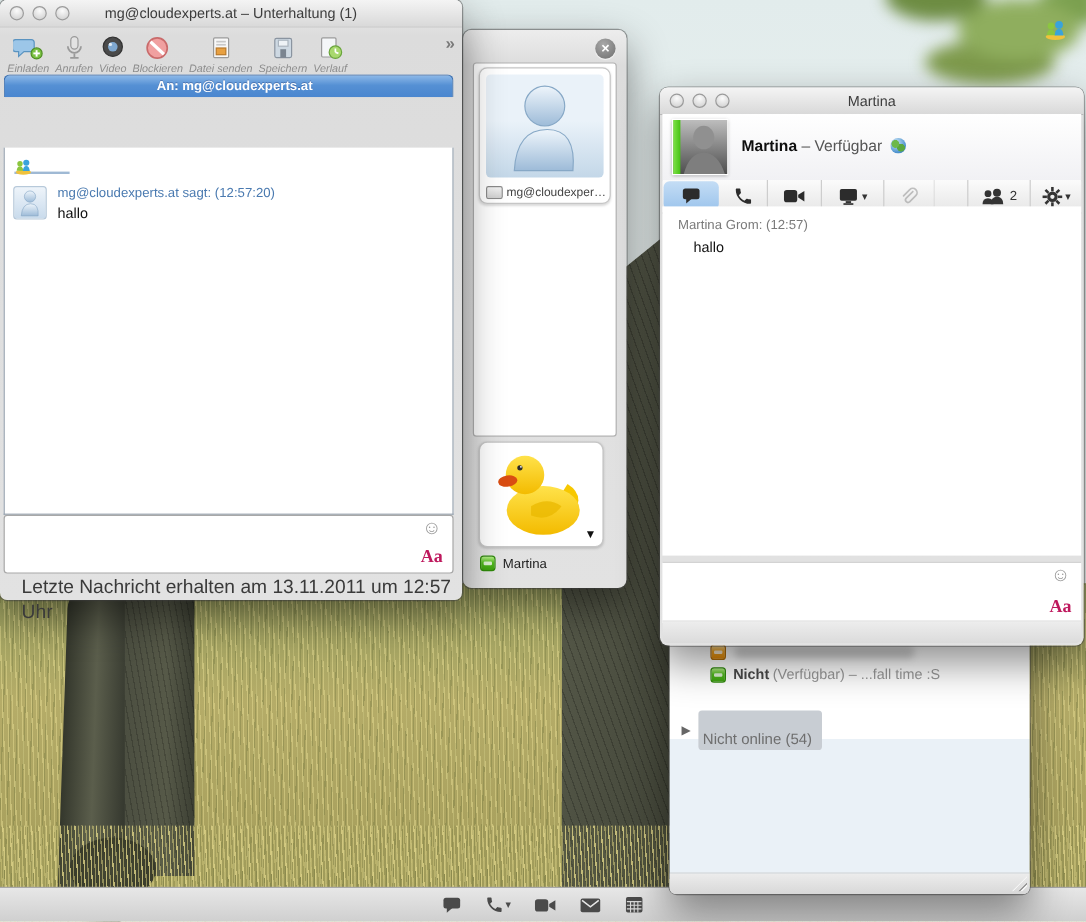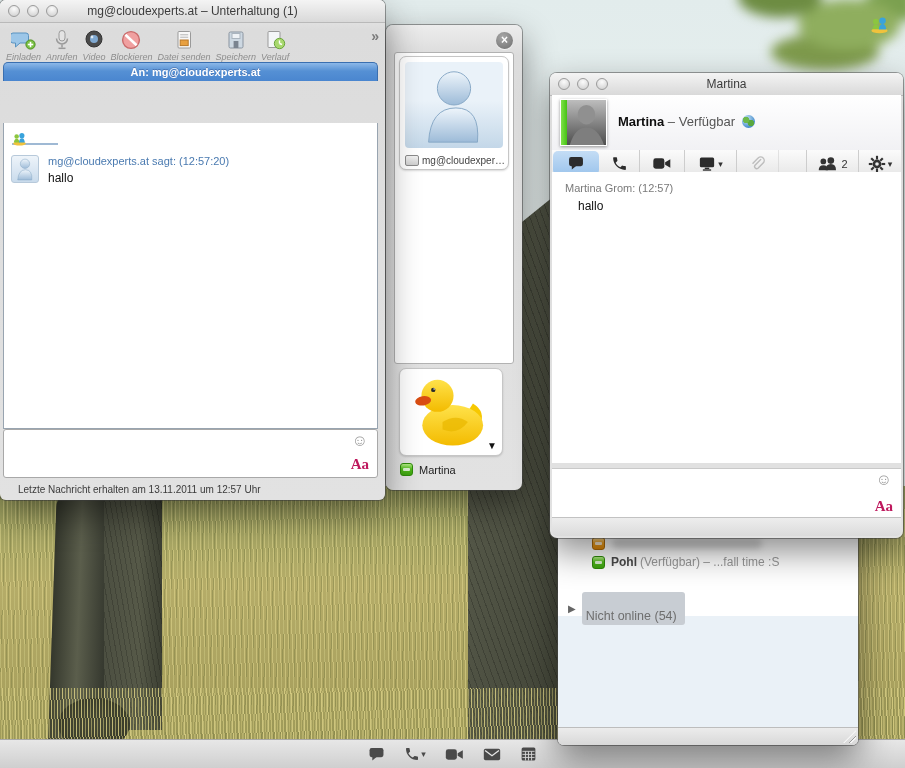--- a/index.html
+++ b/index.html
@@ -75,21 +75,21 @@
   .msg-divider{width:46px;height:2px;background:#9fb9d4;margin:12px 0 10px 8px;}
   .msg-row{position:relative;padding-left:44px;min-height:34px;}
   .msg-avatar{position:absolute;left:7px;top:0;width:28px;height:28px;border-radius:3px;
     background:linear-gradient(#eef4fa,#c9dbec);border:1px solid #b7c9da;box-sizing:border-box;overflow:hidden;}
   .msg-head{font-size:11px;color:#4a7ab0;}
   .msg-body{font-size:12px;color:#111;margin-top:4px;}
   .input-box{position:absolute;left:3px;top:429px;width:375px;height:49px;box-sizing:border-box;
     background:#fff;border:1px solid #a8a8a8;border-radius:3px;}
   .smiley{position:absolute;right:9px;top:2px;font-size:16px;color:#9a9a9a;line-height:18px;}
   .format-aa{position:absolute;right:8px;bottom:4px;font-size:15px;color:#be185d;font-family:"Liberation Serif",serif;font-weight:bold;}
-  #conv-status{position:absolute;left:0;bottom:0;height:21px;width:100%;font-size:10px;color:#3a3a3a;
+  #conv-status{position:absolute;left:0;bottom:0;height:21px;width:100%;font-size:16px;color:#3a3a3a;
     line-height:21px;padding-left:18px;box-sizing:border-box;}
 
   
   #win-pics{left:386px;top:25px;width:136px;height:465px;z-index:40;border-radius:7px;}
   #pics-close{position:absolute;right:9px;top:7px;width:17px;height:17px;border-radius:50%;
     background:radial-gradient(circle at 40% 30%,#a8a8a8,#6e6e6e);color:#fff;font-size:12px;font-weight:bold;
     text-align:center;line-height:16px;box-shadow:0 1px 1px rgba(255,255,255,.7);}
   #pics-panel{position:absolute;left:8px;top:27px;width:120px;height:312px;box-sizing:border-box;
     background:#fff;border:1px solid #b2b2b2;border-radius:3px;}
   .pic-card{position:absolute;left:13px;top:31px;width:110px;height:114px;box-sizing:border-box;
@@ -192,21 +192,21 @@
   <div class="bg-foot"></div>
   <div class="bg-grassfront"></div>
 
   <div class="window" id="win-cts2">
     <div class="c2-row" style="left:34px;top:17px;">
       <span class="st away"></span>
       <span class="blur b-gray" style="display:inline-block;width:150px;height:11px;margin-left:7px;"></span>
     </div>
     <div class="c2-row" style="left:34px;top:35px;">
       <span class="st green"></span>
-      <b>Pohl</b>
+      <b>Nicht</b>
       <span>(Verfügbar) – ...fall time :S</span>
     </div>
     <div class="c2-off">
       <span class="tri">▶</span>
       <span class="c2-hl">Nicht online (54)</span>
     </div>
     <div id="cts2-bottom">
       <div class="grip"></div>
     </div>
   </div>

